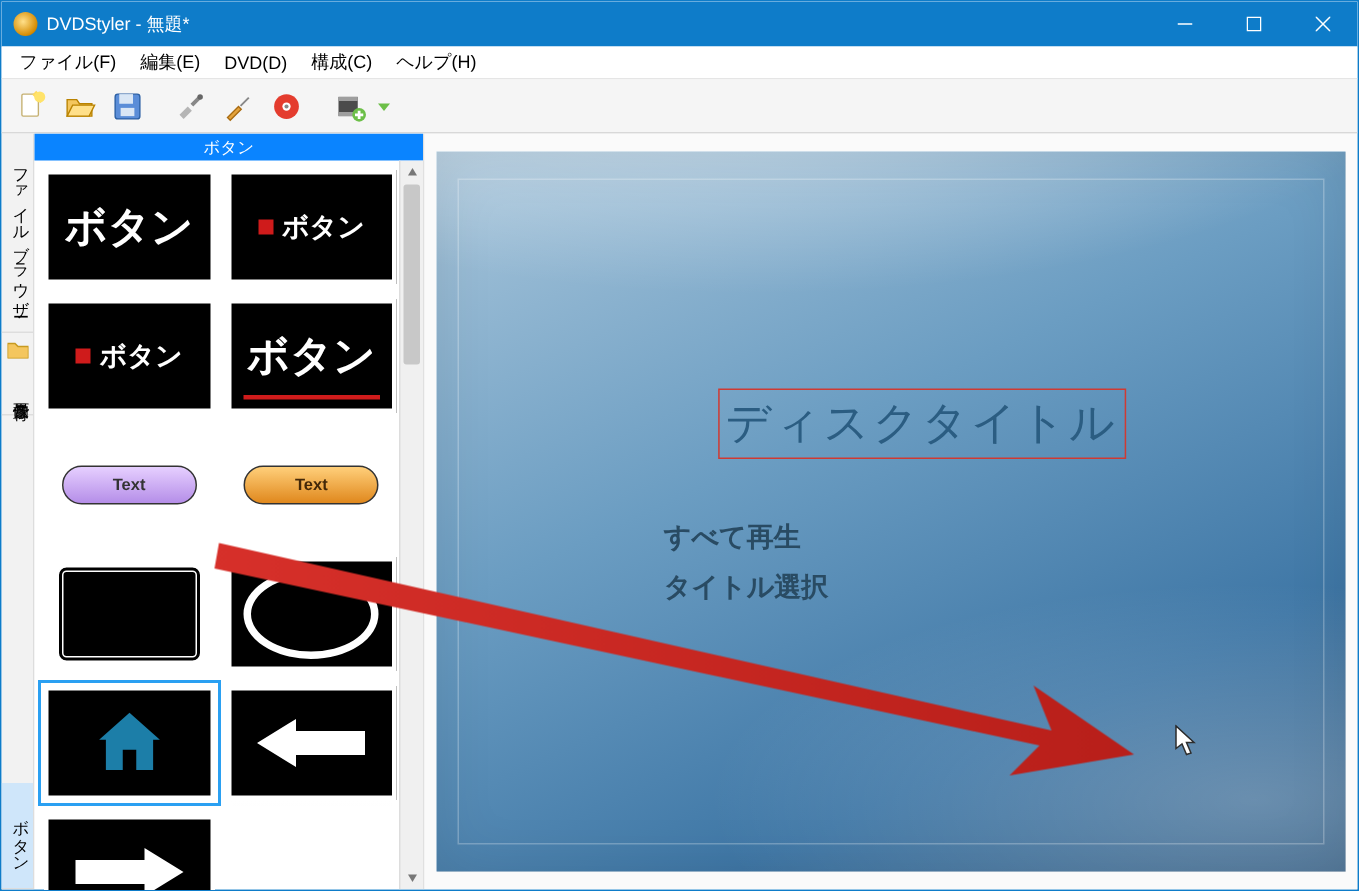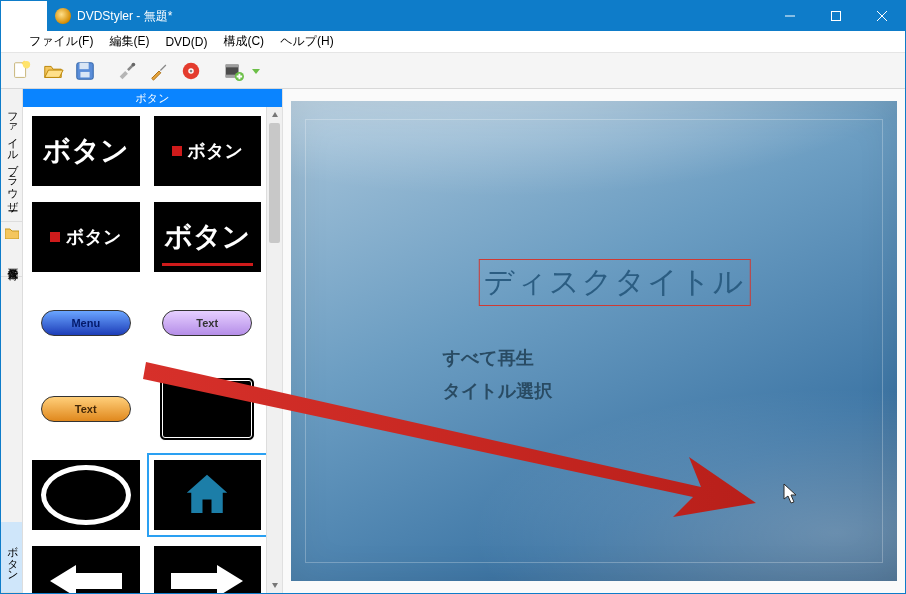--- a/index.html
+++ b/index.html
@@ -1,25 +1,25 @@
 <!DOCTYPE html>
 <html><head>
 <meta charset="utf-8">
 <style>
   * { box-sizing: border-box; margin: 0; padding: 0; }
   body { font-family: "Meiryo", "Yu Gothic", sans-serif; background: #fff; }
   .window { width: 906px; height: 594px; border: 1px solid #0e7cc9; display: flex; flex-direction: column; overflow: hidden; }
-  .titlebar { height: 30px; background: #0e7cc9; color: #fff; display: flex; align-items: center; padding: 0 0 0 8px; font-size: 12px; margin-left: 46px; }
+  .titlebar { height: 30px; background: #0e7cc9; color: #fff; display: flex; align-items: center; padding: 0 0 0 8px; font-size: 12px; }
   .titlebar .icon { width: 16px; height: 16px; margin-right: 6px; background: radial-gradient(circle at 40% 40%, #ffe08a, #d48a00 70%, #7a4a00); border-radius: 50%; }
   .titlebar .title { flex: 1; }
   .winbtns { display: flex; height: 100%; }
   .winbtn { width: 46px; height: 100%; display: flex; align-items: center; justify-content: center; cursor: pointer; }
   .winbtn svg { width: 10px; height: 10px; stroke: #fff; stroke-width: 1; fill: none; }
 
-  .menubar { height: 22px; background: #fff; display: flex; align-items: center; padding: 0 20px; font-size: 12px; border-bottom: 1px solid #e5e5e5; }
+  .menubar { height: 22px; background: #fff; display: flex; align-items: center; padding: 0 4px; font-size: 12px; border-bottom: 1px solid #e5e5e5; }
   .menuitem { padding: 2px 8px; cursor: pointer; }
 
   .toolbar { height: 36px; background: #f5f5f5; display: flex; align-items: center; padding: 4px 6px; gap: 4px; border-bottom: 1px solid #d8d8d8; }
   .tbtn { width: 28px; height: 28px; display: flex; align-items: center; justify-content: center; border-radius: 3px; cursor: pointer; }
   .tbtn svg { width: 22px; height: 22px; }
   .tsep { width: 6px; }
   .tarrow { width: 10px; height: 28px; display: flex; align-items: center; justify-content: center; cursor: pointer; }
   .tarrow svg { width: 8px; height: 8px; fill: #6cbf48; }
 
   .body { flex: 1; display: flex; overflow: hidden; position: relative; }
@@ -186,23 +186,20 @@
             <div class="cell">
                 <div class="btnprev small reddot">ボタン</div>
               </div>
             <div class="cell">
                 <div class="btnprev small reddot">ボタン</div>
               </div>
             <div class="cell">
                 <div class="btnprev big redunder">ボタン</div>
               </div>
             <div class="cell">
-                <div class="jelly blue">Menu</div>
-              </div>
-            <div class="cell">
                 <div class="jelly purple">Text</div>
               </div>
             <div class="cell">
                 <div class="jelly orange">Text</div>
               </div>
             <div class="cell">
                 <div class="frame"></div>
               </div>
             <div class="cell">
                 <div class="btnprev" style="justify-content:center">

